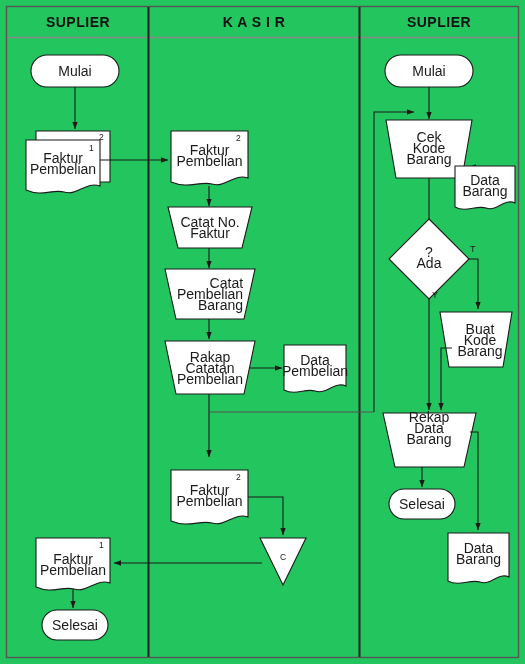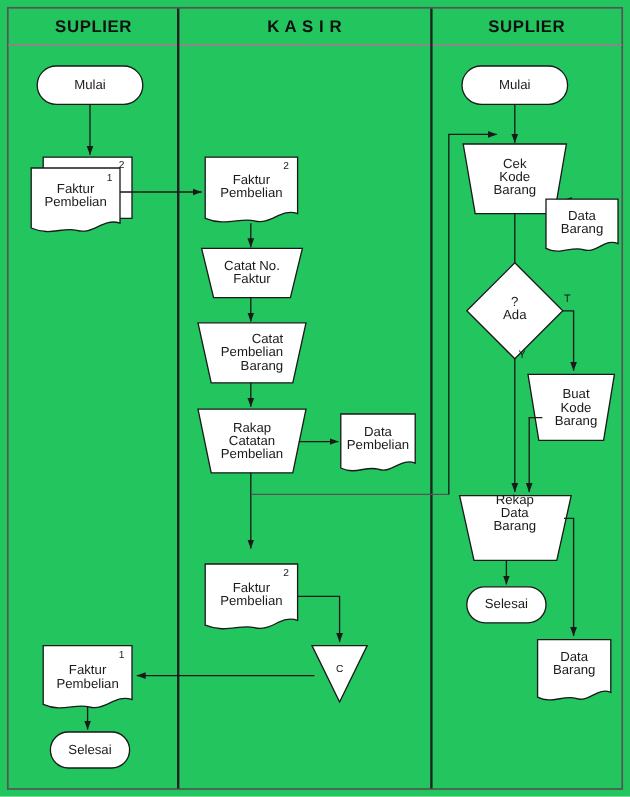--- a/index.html
+++ b/index.html
@@ -5,21 +5,21 @@
   html,body{margin:0;padding:0;background:#ffffff;}
   body{font-family:"Liberation Sans", sans-serif;}
   #canvas{position:relative;width:525px;height:664px;background:#22c55e;overflow:hidden;}
   #flow-svg{position:absolute;left:0;top:0;width:525px;height:664px;}
   .lane-title{
     position:absolute;text-align:center;font-weight:bold;color:#111;
     font-size:14px;letter-spacing:0.5px;
   }
   .node-label{
     position:absolute;text-align:center;color:#1a1a1a;
-    font-size:11px;line-height:11px;pointer-events:none;
+    font-size:14px;line-height:11px;pointer-events:none;
     display:flex;align-items:center;justify-content:center;
   }
   .corner-num{position:absolute;font-size:8.5px;color:#1a1a1a;}
   .branch-lbl{position:absolute;font-size:9px;color:#1a1a1a;}
   .tri-lbl{position:absolute;font-size:8.5px;color:#1a1a1a;text-align:center;}
 </style>
 </head>
 <body>
 
 <div id="canvas">

